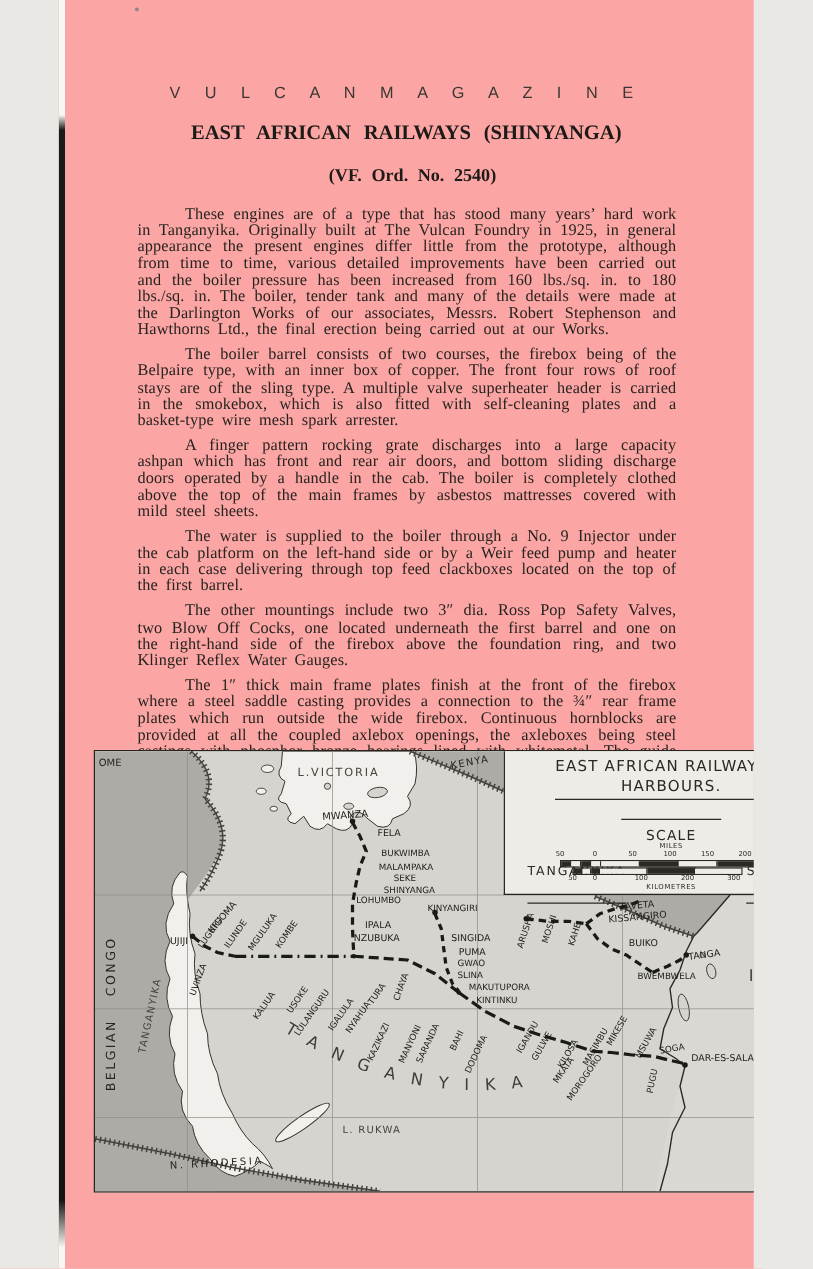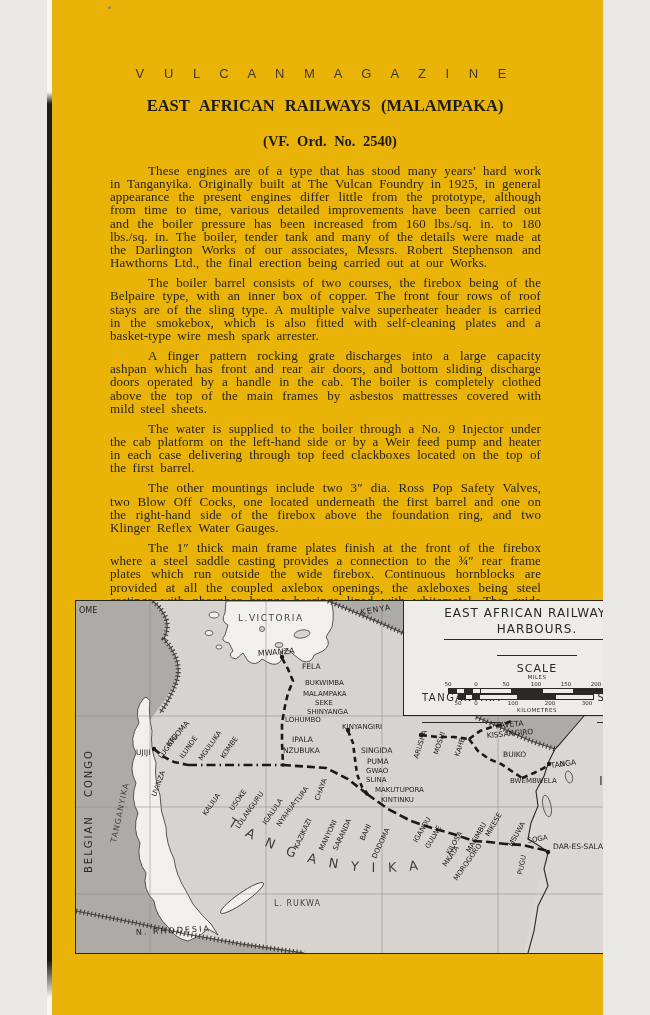--- a/index.html
+++ b/index.html
@@ -1,17 +1,17 @@
 <!DOCTYPE html>
 <html><head>
 <meta charset="utf-8">
 <style>
   html,body{margin:0;padding:0;}
   body{background:#e9e8e4;font-family:"Liberation Serif", serif;}
-  .page{position:relative;width:556px;height:1015px;background:#eab308;margin:0 auto;overflow:hidden;color:#24221e;}
+  .page{position:relative;width:556px;height:1015px;background:#fca5a5;margin:0 auto;overflow:hidden;color:#24221e;}
   .edge-strip{position:absolute;left:0;top:0;width:5px;height:1015px;
     background:linear-gradient(#f8f7f3 0 92px, #1b1b19 104px, #141412 960px, #f8f7f3 998px);}
   .speck{position:absolute;background:#8a8880;border-radius:50%;}
   .mag-title{padding-top:66px;text-align:center;font-family:"Liberation Sans",sans-serif;
     font-size:13px;letter-spacing:8px;color:#3a3833;}
   .art-title{margin-top:15px;text-align:center;font-weight:bold;font-size:16.5px;word-spacing:6px;color:#1d1b17;}
   .art-sub{margin-top:5px;text-align:center;font-weight:bold;font-size:15.5px;word-spacing:5px;color:#1d1b17;}
   .art-ord{margin-top:17px;text-align:center;font-weight:bold;font-size:14.5px;word-spacing:4px;color:#1d1b17;padding-left:10px;}
   .body-text{margin:14px 62px 0 63px;}
   .para{margin:0 0 7px 0;text-indent:38px;text-align:justify;font-size:13px;line-height:13.15px;
@@ -45,21 +45,21 @@
 </style>
 </head>
 <body>
 
 <div class="page">
   <div class="edge-strip"></div>
   <div class="speck" style="left:61px;top:6px;width:3px;height:3px;"></div>
   <div class="speck" style="left:599px;top:8px;width:3px;height:3px;"></div>
 
   <div class="mag-title">V U L C A N   M A G A Z I N E</div>
-  <div class="art-title">EAST AFRICAN RAILWAYS (MALAMPAKA)</div>
+  <div class="art-title">EAST AFRICAN RAILWAYS (SHINYANGA)</div>
   <div class="art-ord">(VF. Ord. No. 2540)</div>
 
   <div class="body-text">
       <p class="para">These engines are of a type that has stood many years’ hard work in Tanganyika.  Originally built at The Vulcan Foundry in 1925, in general appearance the present engines differ little from the prototype, although from time to time, various detailed improvements have been carried out and the boiler pressure has been increased from 160 lbs./sq. in. to 180 lbs./sq. in.  The boiler, tender tank and many of the details were made at the Darlington Works of our associates, Messrs. Robert Stephenson and Hawthorns Ltd., the final erection being carried out at our Works.</p>
       <p class="para">The boiler barrel consists of two courses, the firebox being of the Belpaire type, with an inner box of copper.  The front four rows of roof stays are of the sling type.  A multiple valve superheater header is carried in the smokebox, which is also fitted with self-cleaning plates and a basket-type wire mesh spark arrester.</p>
       <p class="para">A finger pattern rocking grate discharges into a large capacity ashpan which has front and rear air doors, and bottom sliding discharge doors operated by a handle in the cab.  The boiler is completely clothed above the top of the main frames by asbestos mattresses covered with mild steel sheets.</p>
       <p class="para">The water is supplied to the boiler through a No. 9 Injector under the cab platform on the left-hand side or by a Weir feed pump and heater in each case delivering through top feed clackboxes located on the top of the first barrel.</p>
       <p class="para">The other mountings include two 3″ dia. Ross Pop Safety Valves, two Blow Off Cocks, one located underneath the first barrel and one on the right-hand side of the firebox above the foundation ring, and two Klinger Reflex Water Gauges.</p>
       <p class="para">The 1″ thick main frame plates finish at the front of the firebox where a steel saddle casting provides a connection to the ¾″ rear frame plates which run outside the wide firebox.  Continuous hornblocks are provided at all the coupled axlebox openings, the axleboxes being steel castings with phosphor bronze bearings lined with whitemetal.  The guide and hub liners are also of phosphor bronze.  The coupled</p>
     </div>

